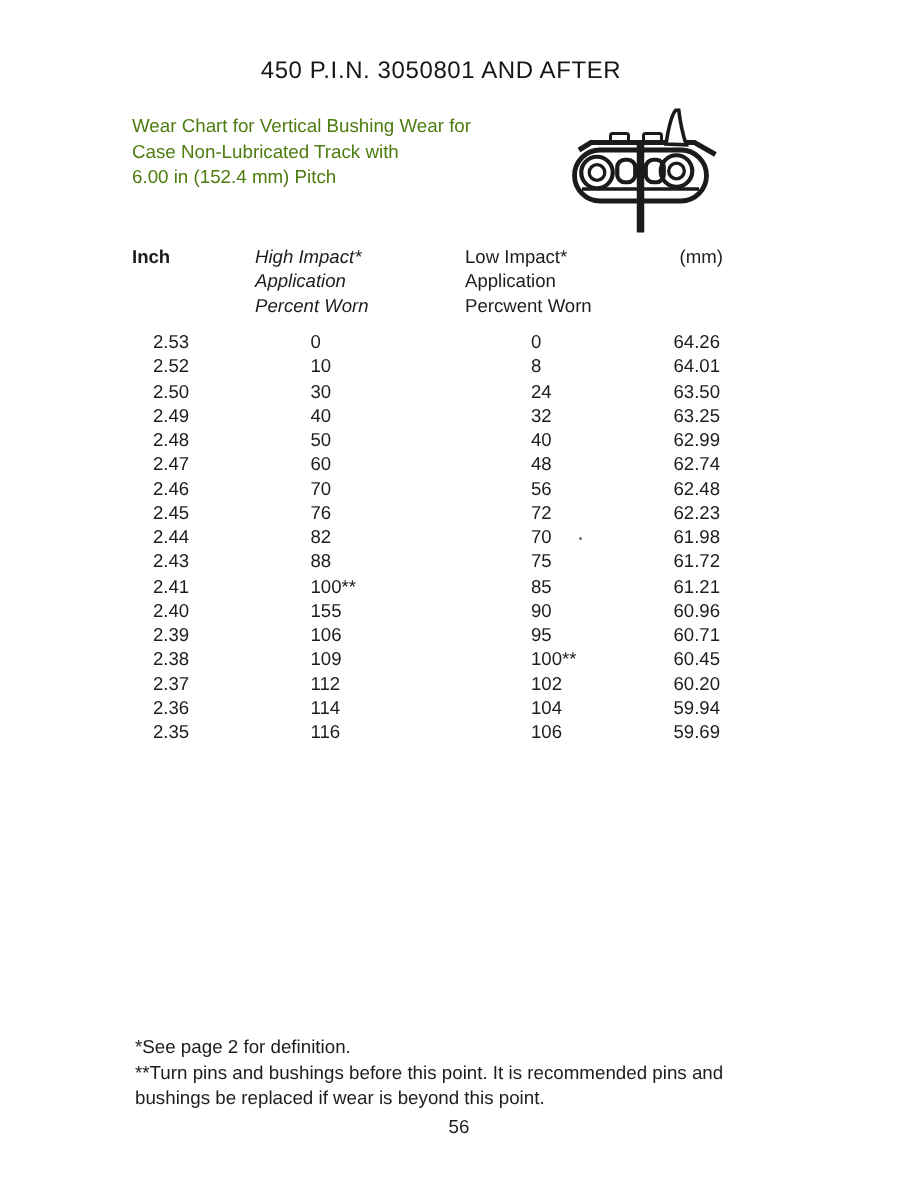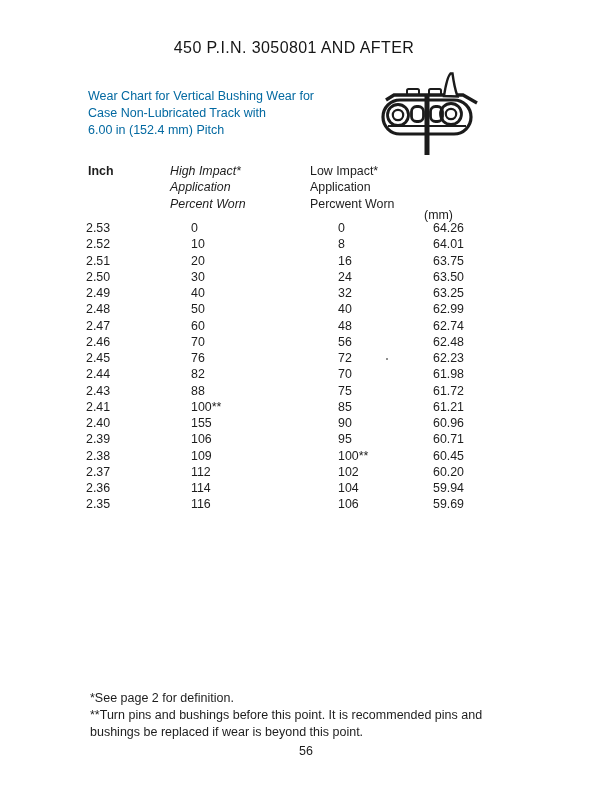--- a/index.html
+++ b/index.html
@@ -11,40 +11,40 @@
     color:#1d1d1d;
     overflow:hidden;
   }
   .title{
     position:absolute;top:39px;left:0;width:588px;
     text-align:center;
     font-size:16px;letter-spacing:0.4px;
     color:#161616;
   }
   .subtitle{
-    position:absolute;top:88px;left:88px;width:300px;
-    font-size:12.5px;line-height:17px;color:#0369a1;
+    position:absolute;top:76px;left:88px;width:300px;
+    font-size:12.5px;line-height:17px;color:#4d7c0f;
   }
   .illustration{
     position:absolute;left:366px;top:70px;width:130px;height:95px;
   }
   .thead{
     position:absolute;left:88px;top:163px;width:480px;
     font-size:12.4px;line-height:16.4px;
   }
   .hcell{position:absolute;top:0;white-space:nowrap;}
   .h0{left:0;font-weight:bold;}
   .h1{left:82px;font-style:italic;}
   .h2{left:222px;}
-  .h3{left:336px;margin-top:44px;}
+  .h3{left:365px;}
   .tbody{
     position:absolute;left:86px;top:220px;width:480px;
     font-size:12.4px;
   }
-  .trow{position:relative;height:16.25px;}
+  .trow{position:relative;height:16.25px;margin-left:16px;}
   .tcell{position:absolute;top:0;white-space:nowrap;line-height:16.25px;}
   .c0{left:0;}
   .c1{left:105px;}
   .c2{left:252px;}
   .c3{left:347px;}
   .footnotes{
     position:absolute;left:90px;top:690px;width:445px;
     font-size:12.5px;line-height:17px;color:#1d1d1d;
   }
   .page-number{
@@ -121,26 +121,20 @@
         <span class="tcell c2">0</span>
         <span class="tcell c3">64.26</span>
       </div>
       <div class="trow">
         <span class="tcell c0">2.52</span>
         <span class="tcell c1">10</span>
         <span class="tcell c2">8</span>
         <span class="tcell c3">64.01</span>
       </div>
       <div class="trow">
-        <span class="tcell c0">2.51</span>
-        <span class="tcell c1">20</span>
-        <span class="tcell c2">16</span>
-        <span class="tcell c3">63.75</span>
-      </div>
-      <div class="trow">
         <span class="tcell c0">2.50</span>
         <span class="tcell c1">30</span>
         <span class="tcell c2">24</span>
         <span class="tcell c3">63.50</span>
       </div>
       <div class="trow">
         <span class="tcell c0">2.49</span>
         <span class="tcell c1">40</span>
         <span class="tcell c2">32</span>
         <span class="tcell c3">63.25</span>

